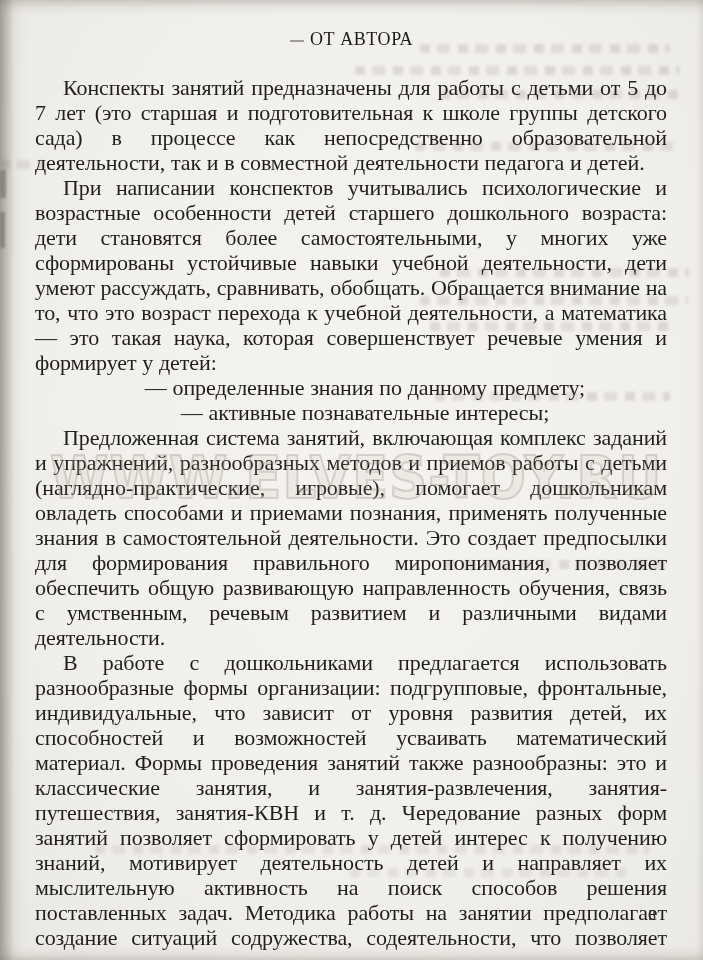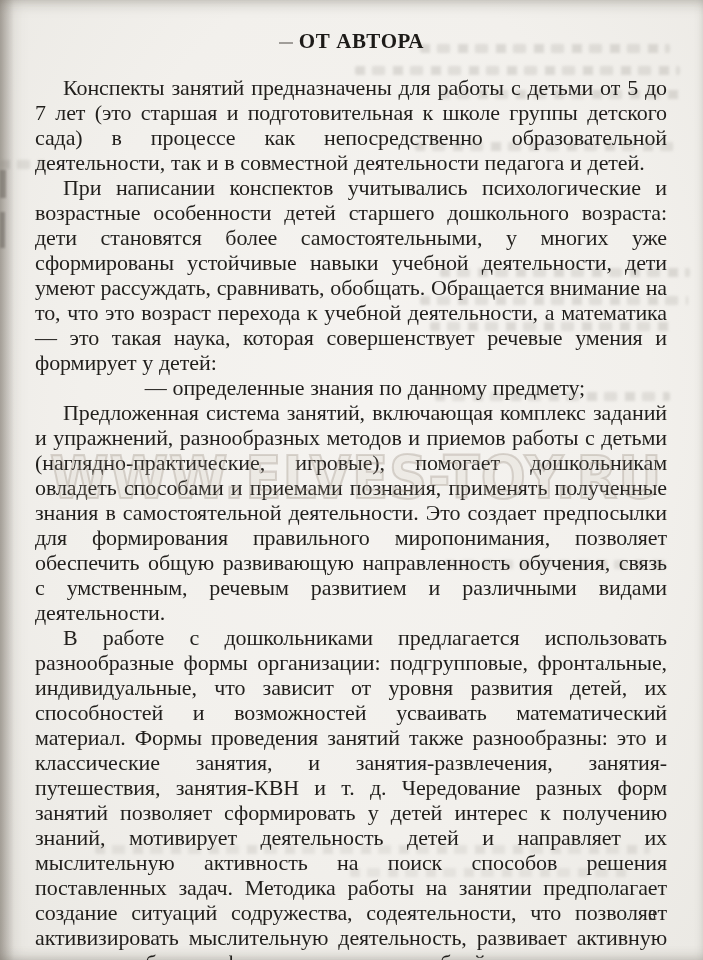--- a/index.html
+++ b/index.html
@@ -22,22 +22,22 @@
       inset 0 -10px 14px -10px rgba(95, 88, 78, 0.28);
   }
   .edge-strip {
     position: absolute; left: 0; top: 0; bottom: 0; width: 14px;
     background: linear-gradient(90deg, rgba(110,102,92,0.30), rgba(110,102,92,0.0));
     pointer-events: none;
   }
   .title {
     position: absolute; top: 29px; left: 0; right: 0;
     text-align: center;
-    font-weight: bold;
-    font-size: 21px;
+    font-weight: normal;
+    font-size: 18px;
     letter-spacing: 0.6px;
     color: #1d1b18;
   }
   .title::before {
     content: "";
     display: inline-block;
     width: 14px; height: 2px;
     background: rgba(60,56,50,0.45);
     vertical-align: middle;
     margin-right: 6px;
@@ -121,20 +121,21 @@
   <div class="ghost" style="top:868px; left:350px; width:280px; opacity:.35;"></div>
   <div class="smudge" style="left:0; top:170px; width:6px; height:28px;"></div>
   <div class="smudge" style="left:0; top:212px; width:5px; height:36px;"></div>
 
   <div class="title">ОТ АВТОРА</div>
 
   <div class="text-col">
       <p class="para">Конспекты занятий предназначены для работы с детьми от 5 до 7 лет (это старшая и подготовительная к школе группы детского сада) в процессе как непосредственно образовательной деятельности, так и в совместной деятельности педагога и детей.</p>
       <p class="para">При написании конспектов учитывались психологические и возрастные особенности детей старшего дошкольного возраста: дети становятся более самостоятельными, у многих уже сформированы устойчивые навыки учебной деятельности, дети умеют рассуждать, сравнивать, обобщать. Обращается внимание на то, что это возраст перехода к учебной деятельности, а математика — это такая наука, которая совершенствует речевые умения и формирует у детей:</p>
       <p class="list-line">— определенные знания по данному предмету;</p>
+      <p class="list-line">— активные познавательные интересы;</p>
       <p class="para">Предложенная система занятий, включающая комплекс заданий и упражнений, разнообразных методов и приемов работы с детьми (наглядно-практические, игровые), помогает дошкольникам овладеть способами и приемами познания, применять полученные знания в самостоятельной деятельности. Это создает предпосылки для формирования правильного миропонимания, позволяет обеспечить общую развивающую направленность обучения, связь с умственным, речевым развитием и различными видами деятельности.</p>
       <p class="para">В работе с дошкольниками предлагается использовать разнообразные формы организации: подгрупповые, фронтальные, индивидуальные, что зависит от уровня развития детей, их способностей и возможностей усваивать математический материал. Формы проведения занятий также разнообразны: это и классические занятия, и занятия-развлечения, занятия-путешествия, занятия-КВН и т. д. Чередование разных форм занятий позволяет сформировать у детей интерес к получению знаний, мотивирует деятельность детей и направляет их мыслительную активность на поиск способов решения поставленных задач. Методика работы на занятии предполагает создание ситуаций содружества, содеятельности, что позволяет активизировать мыслительную деятельность, развивает активную позицию ребенка и формирует навыки учебной деятельности, что, в свою очередь, является очень важным при переходе на следующий этап обучения — начальную школу. В содержание занятий включены логические игры и упражнения, поисковые вопросы, проблемные ситуации, элементы конструирования, что позволяет постоянно поддерживать познавательный интерес детей к получению знаний. Для проведения данных занятий не требуется дорогостоящее оборудование, все, что предлагается из материала, может сделать педагог своими руками, но наличие материала на занятии обязательно.</p>
     </div>
 
   <div class="watermark">WWW.ELVES-TOY.RU</div>
 
   <div class="page-number">3</div>
 </div>
 
 </body></html>

